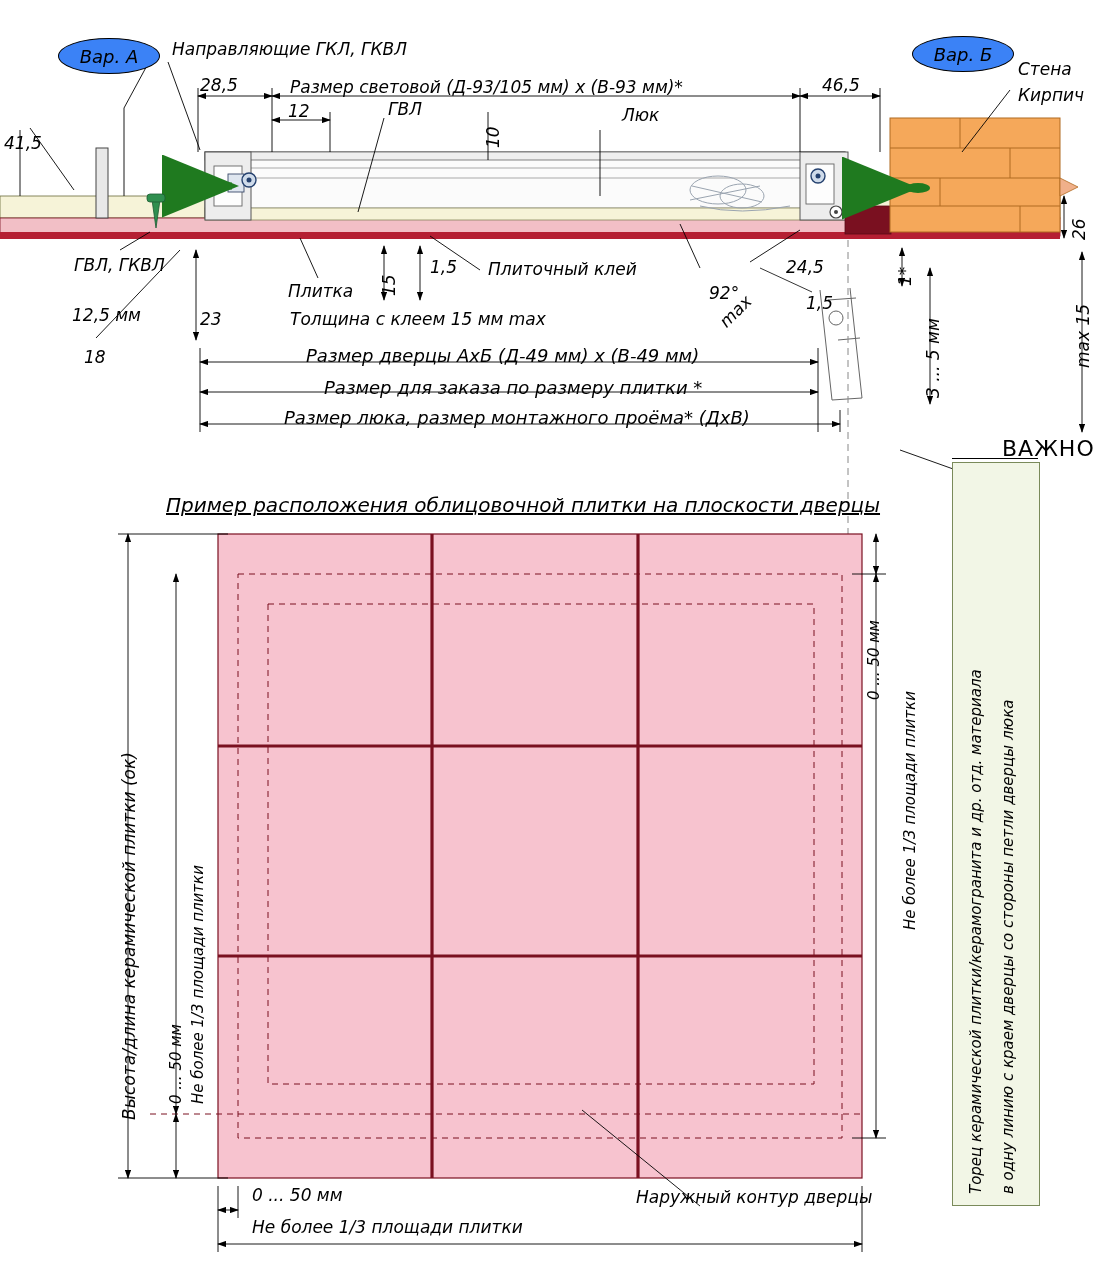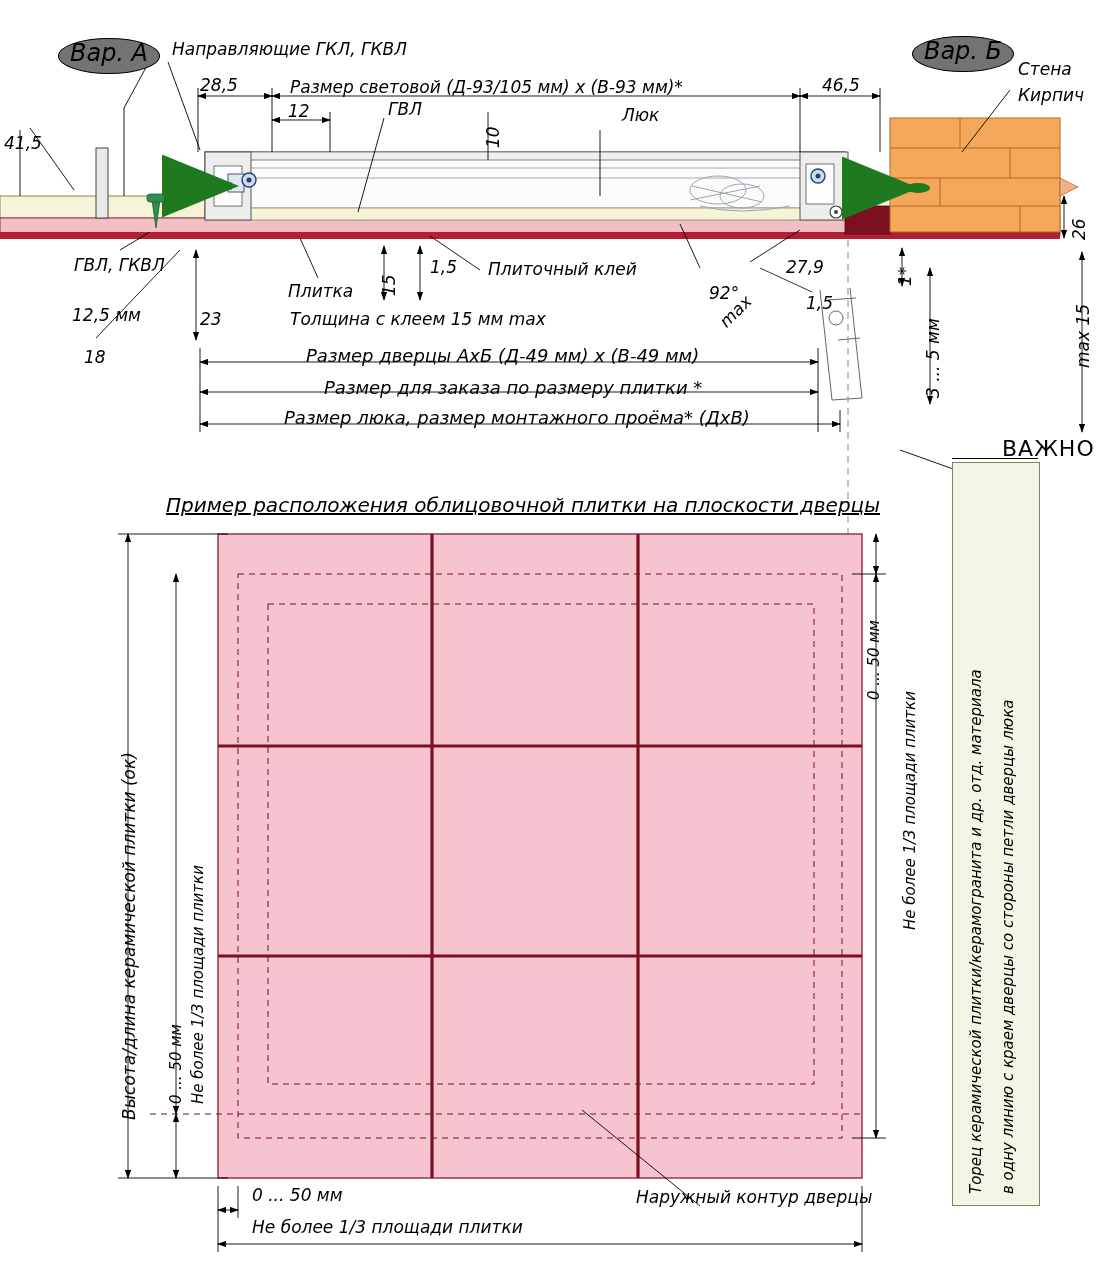--- a/index.html
+++ b/index.html
@@ -39,25 +39,25 @@
   .lbl.sm { font-size: 15px; }
   .lbl.bigger { font-size: 18px; }
   .lbl.title { font-size: 20px; }
   .rot90 { transform: rotate(-90deg); transform-origin: left top; }
   .rot45 { transform: rotate(-45deg); transform-origin: left top; }
   .bubble {
     position: absolute;
     border: 1.6px solid #000;
     border-radius: 50%;
     display: flex;
-    align-items: flex-start;
+    align-items: center;
     justify-content: center;
     font-style: italic;
-    font-size: 24px;
-    background: #737373;
+    font-size: 18px;
+    background: #3b82f6;
   }
   .imp-box {
     position: absolute;
     border: 1.4px solid #7a8a5a;
     background: #f2f6e6;
   }
   .imp-title {
     position: absolute;
     font-size: 22px;
     letter-spacing: 1px;
@@ -255,21 +255,21 @@
   <div class="lbl rot90" style="left:484px; top:148px;">10</div>
   <div class="lbl" style="left:822px; top:76px;">46,5</div>
   <div class="lbl" style="left:4px; top:134px;">41,5</div>
   <div class="lbl rot90" style="left:1070px; top:240px;">26</div>
   <div class="lbl rot90" style="left:1074px; top:368px;">max 15</div>
   <div class="lbl rot90" style="left:924px; top:398px;">3 ... 5 мм</div>
   <div class="lbl rot90" style="left:896px; top:286px;">1*</div>
 
   <div class="lbl rot90" style="left:380px; top:296px;">15</div>
   <div class="lbl" style="left:430px; top:258px;">1,5</div>
-  <div class="lbl" style="left:786px; top:258px;">27,9</div>
+  <div class="lbl" style="left:786px; top:258px;">24,5</div>
   <div class="lbl" style="left:709px; top:284px;">92°</div>
   <div class="lbl rot45" style="left:716px; top:318px;">max</div>
   <div class="lbl" style="left:806px; top:294px;">1,5</div>
   <div class="lbl" style="left:200px; top:310px;">23</div>
   <div class="lbl" style="left:84px; top:348px;">18</div>
   <div class="lbl" style="left:72px; top:306px;">12,5 мм</div>
 
   <div class="lbl" style="left:74px; top:256px;">ГВЛ, ГКВЛ</div>
   <div class="lbl" style="left:288px; top:282px;">Плитка</div>
   <div class="lbl" style="left:488px; top:260px;">Плиточный клей</div>

